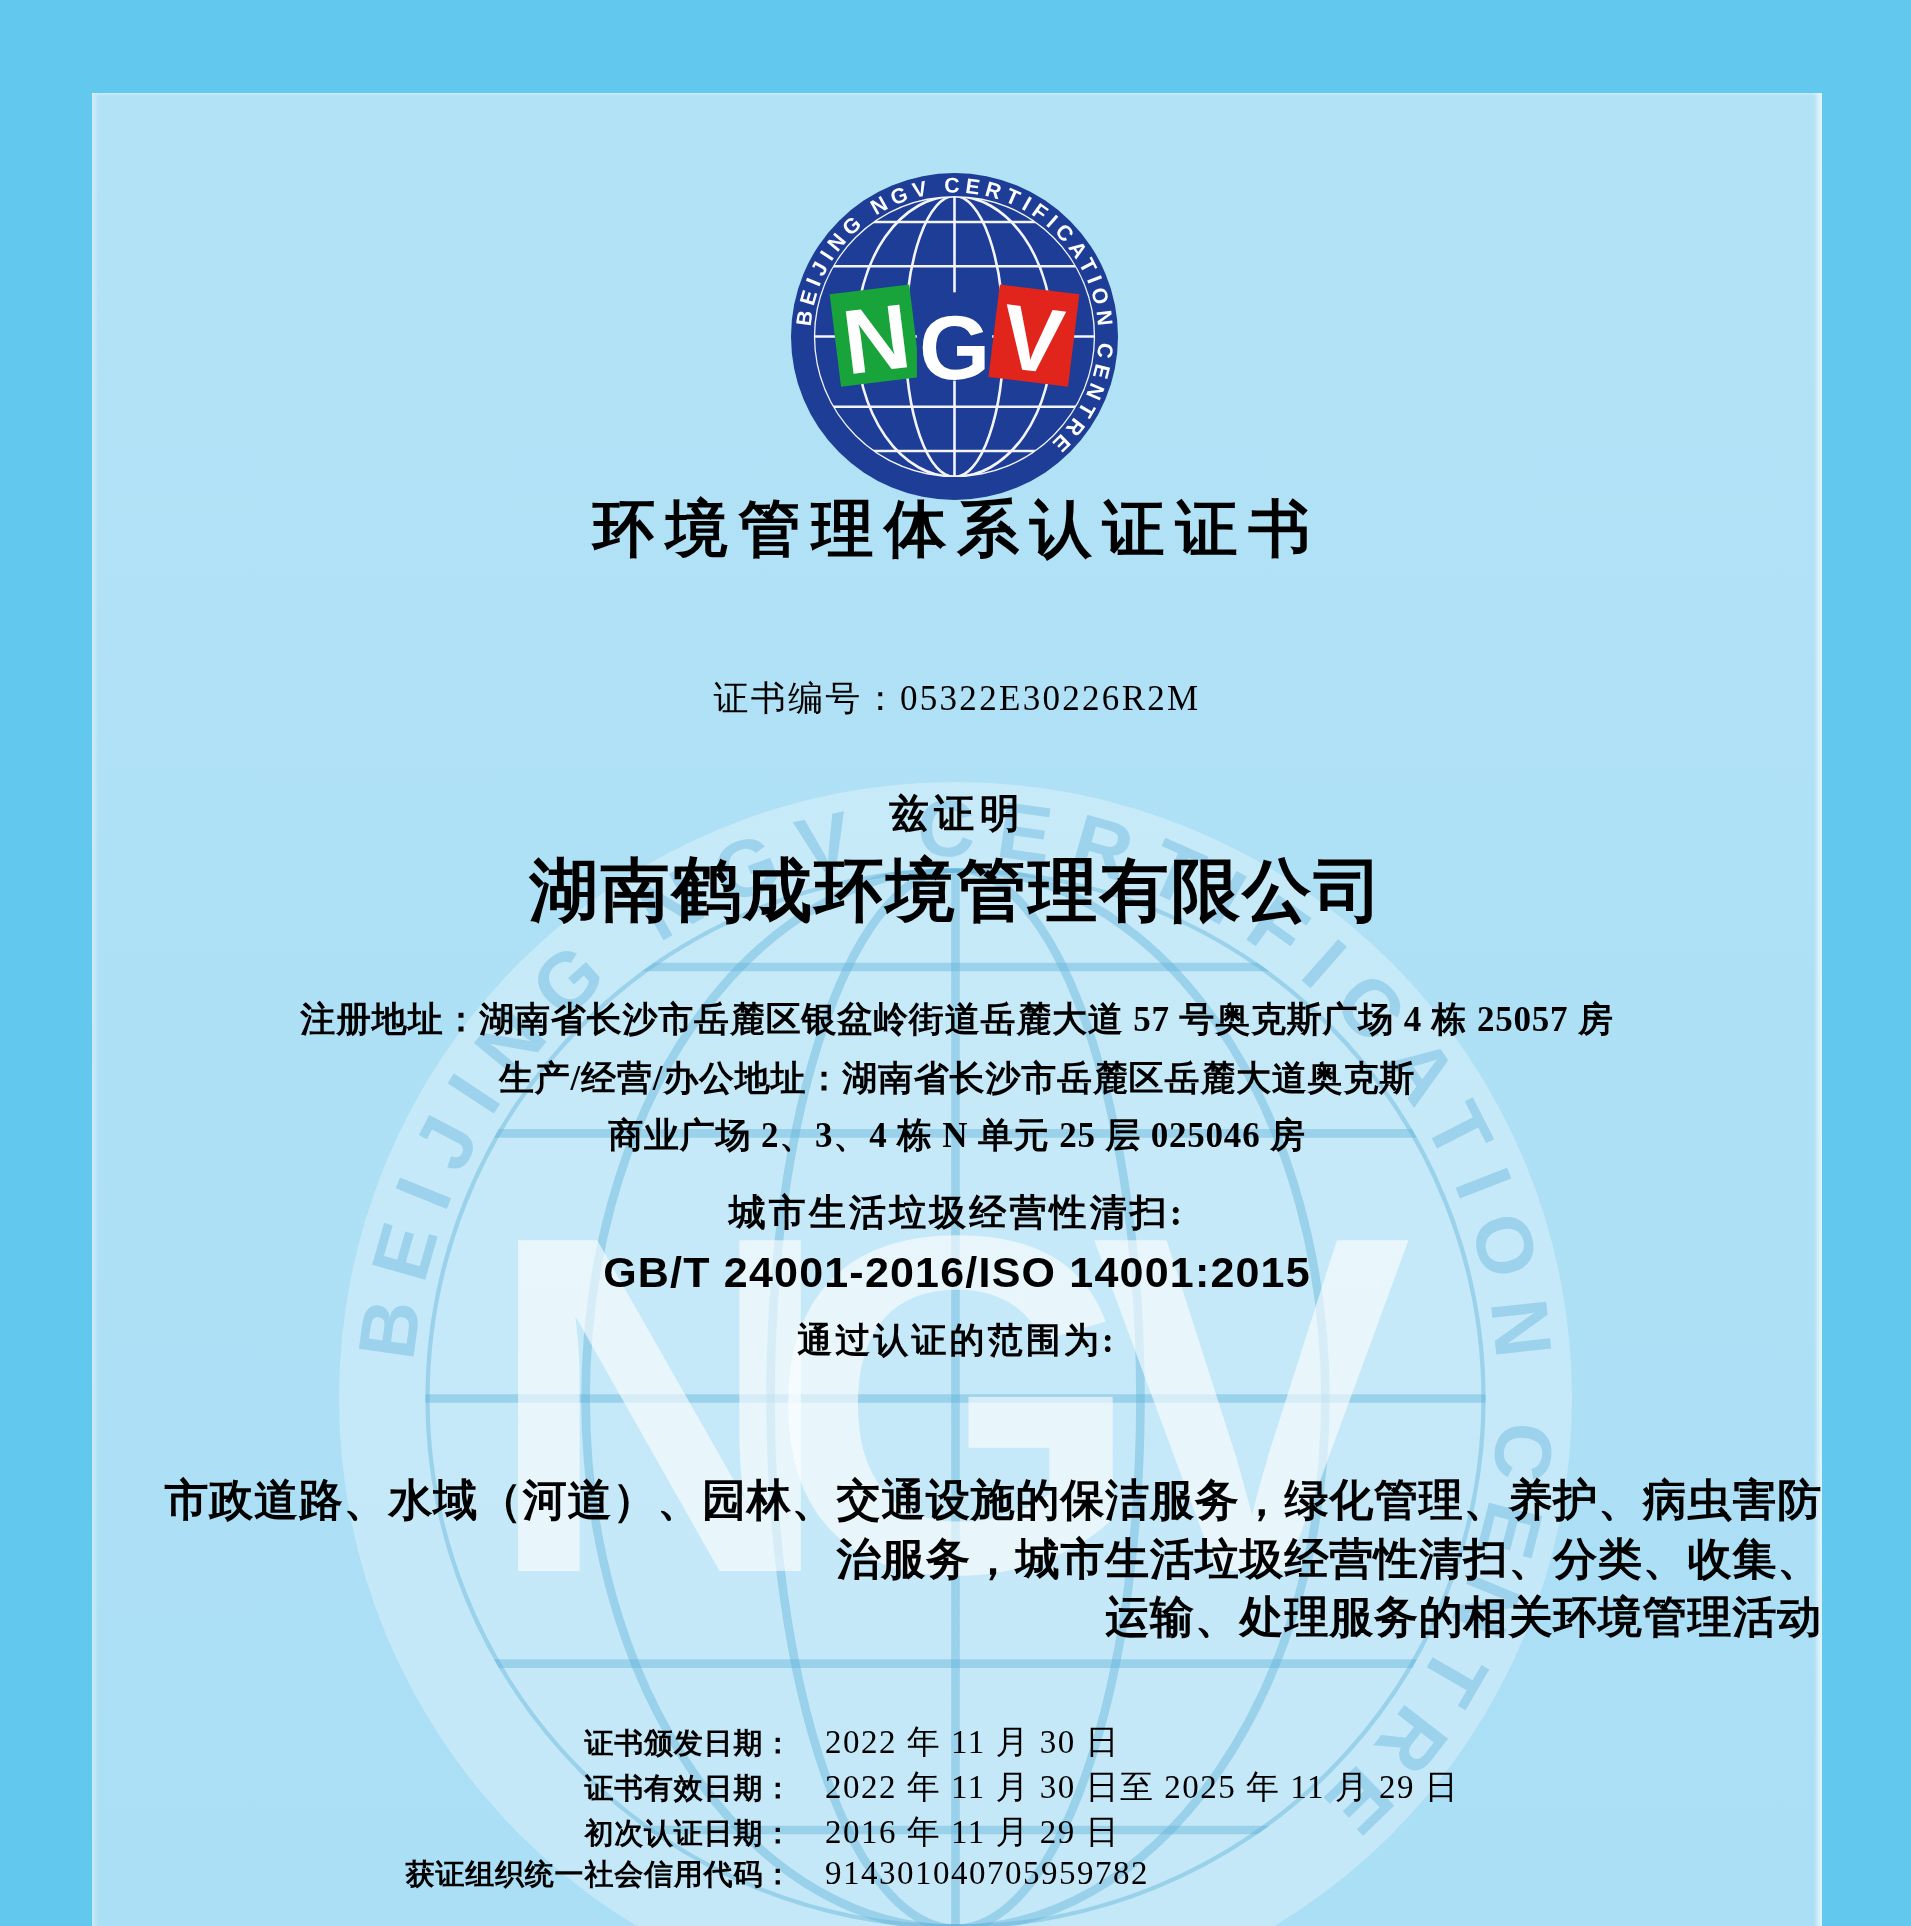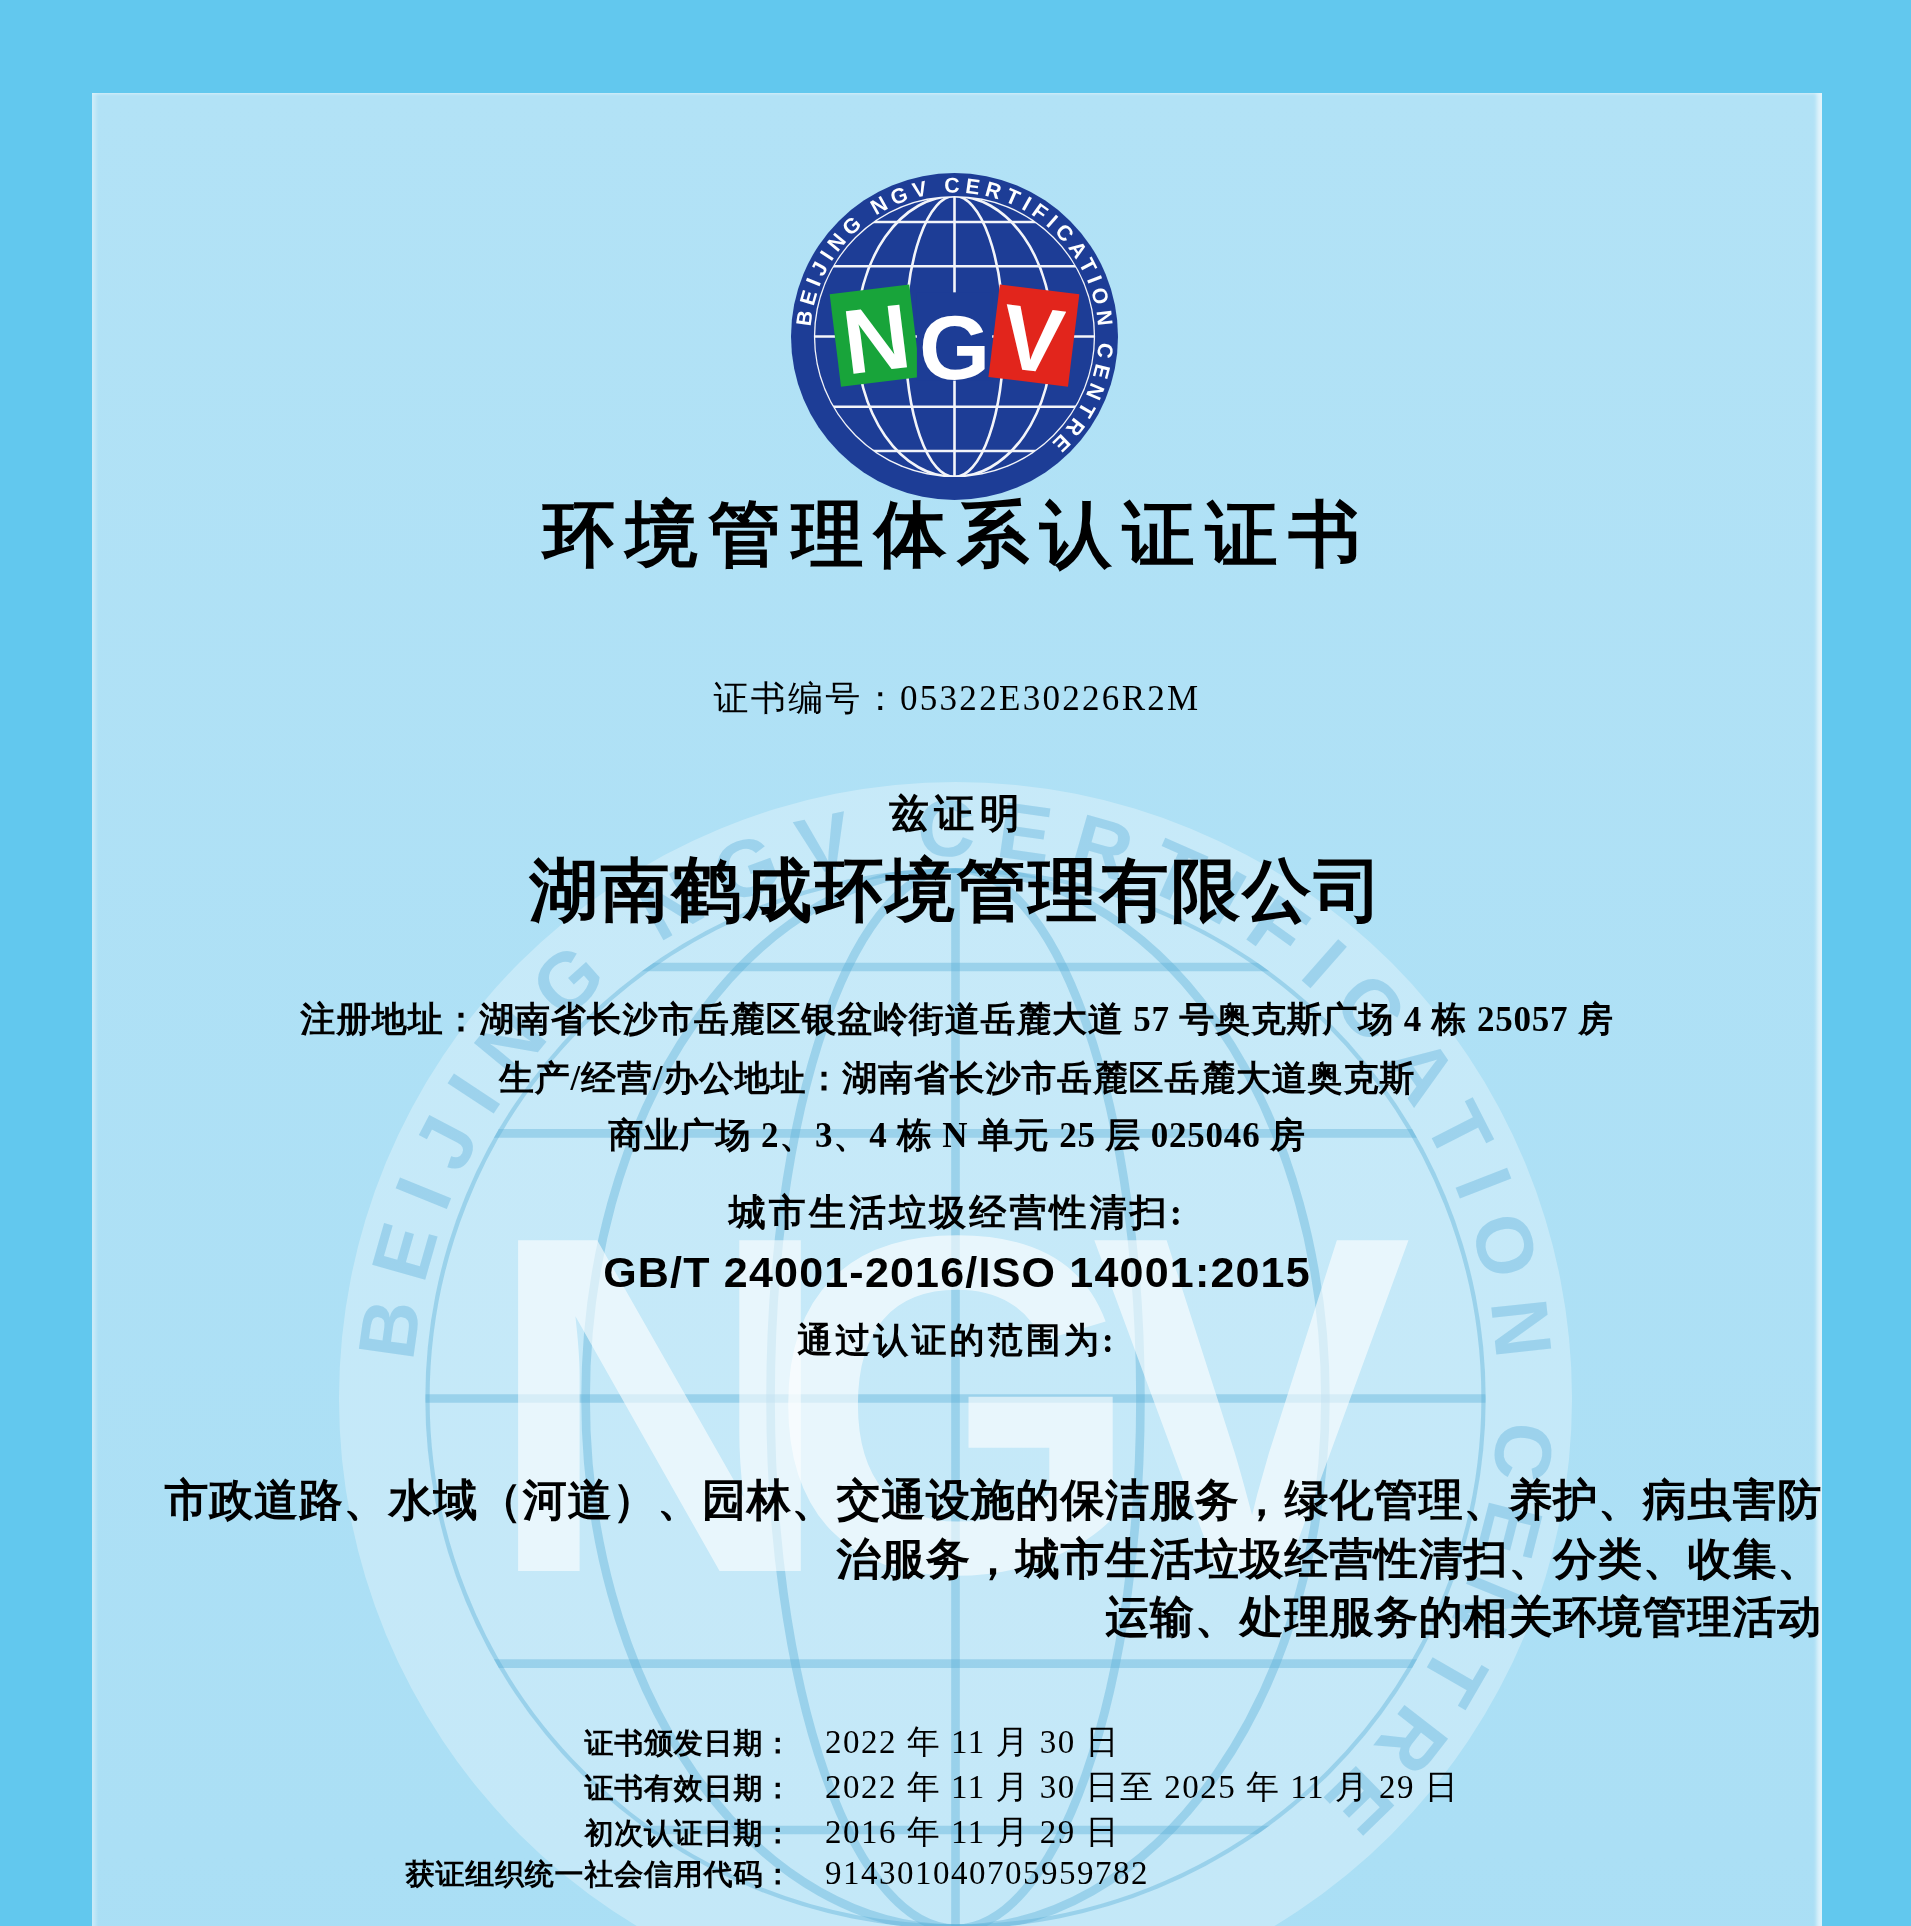--- a/index.html
+++ b/index.html
@@ -10,21 +10,21 @@
     color:#000;
   }
   .abs{position:absolute;}
   .ctr{left:0;right:0;text-align:center;}
   #panel{
     left:92px;top:93px;width:1730px;height:2514px;
     background:linear-gradient(180deg,#b2e2f6 0%,#abdff5 70%,#a5dcf3 100%);
     box-shadow:inset -5.4px 0 3.9px rgba(255,255,255,.55), inset 3.9px 0 3.9px rgba(255,255,255,.25), inset 0 -6.2px 8.5px rgba(255,255,255,.35);
   }
   .cjk{font-family:"Liberation Serif","DejaVu Serif",serif;}
-  #title{top:487px;font-size:72px;letter-spacing:10.8px;font-weight:700;}
+  #title{top:487px;font-size:62px;letter-spacing:10.8px;font-weight:700;}
   #certno{top:675px;font-size:35px;letter-spacing:2.3px;}
   #hereby{top:786px;font-size:40px;font-weight:700;letter-spacing:5.4px;}
   #company{top:846px;font-size:69px;font-weight:700;letter-spacing:2.3px;}
   .addr{font-size:35px;font-weight:600;letter-spacing:0.8px;}
   #stdhead{top:1188px;font-size:37px;font-weight:700;letter-spacing:3.1px;}
   #stdcode{top:1248px;font-size:43px;font-weight:700;letter-spacing:1.2px;font-family:Liberation Sans, sans-serif;}
   #scopehead{top:1317px;font-size:35px;font-weight:700;letter-spacing:3.1px;}
   .scope{font-size:44px;font-weight:700;letter-spacing:0.8px;text-align:right;}
   #dates{left:193px;top:1683px;width:1526px;}
   .drow{display:flex;align-items:baseline;height:45px;}

